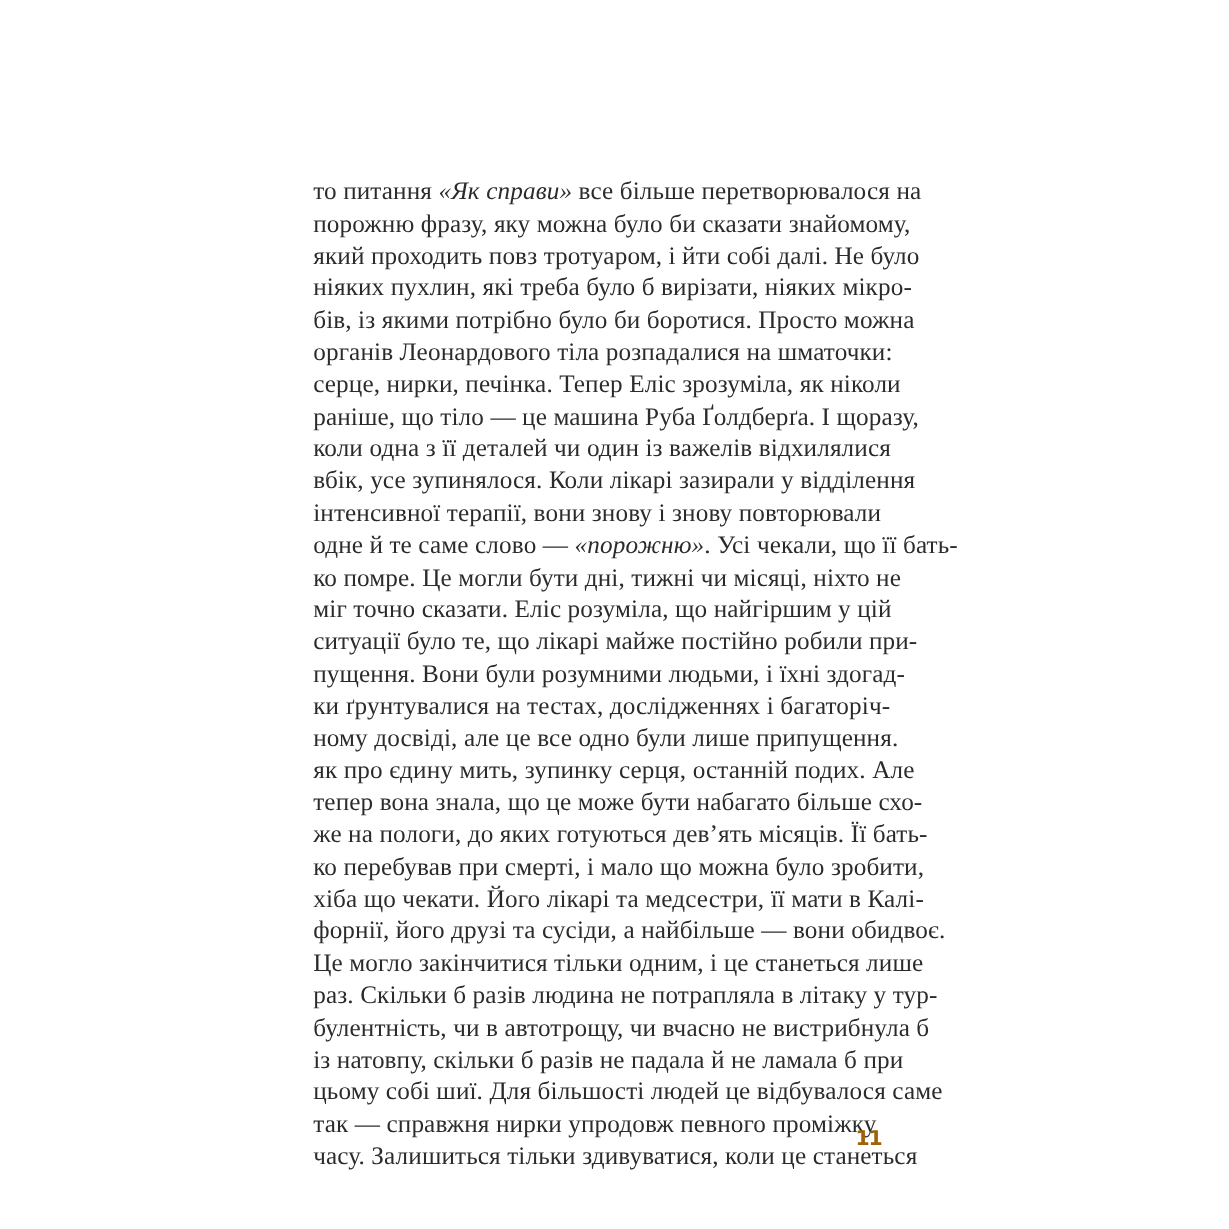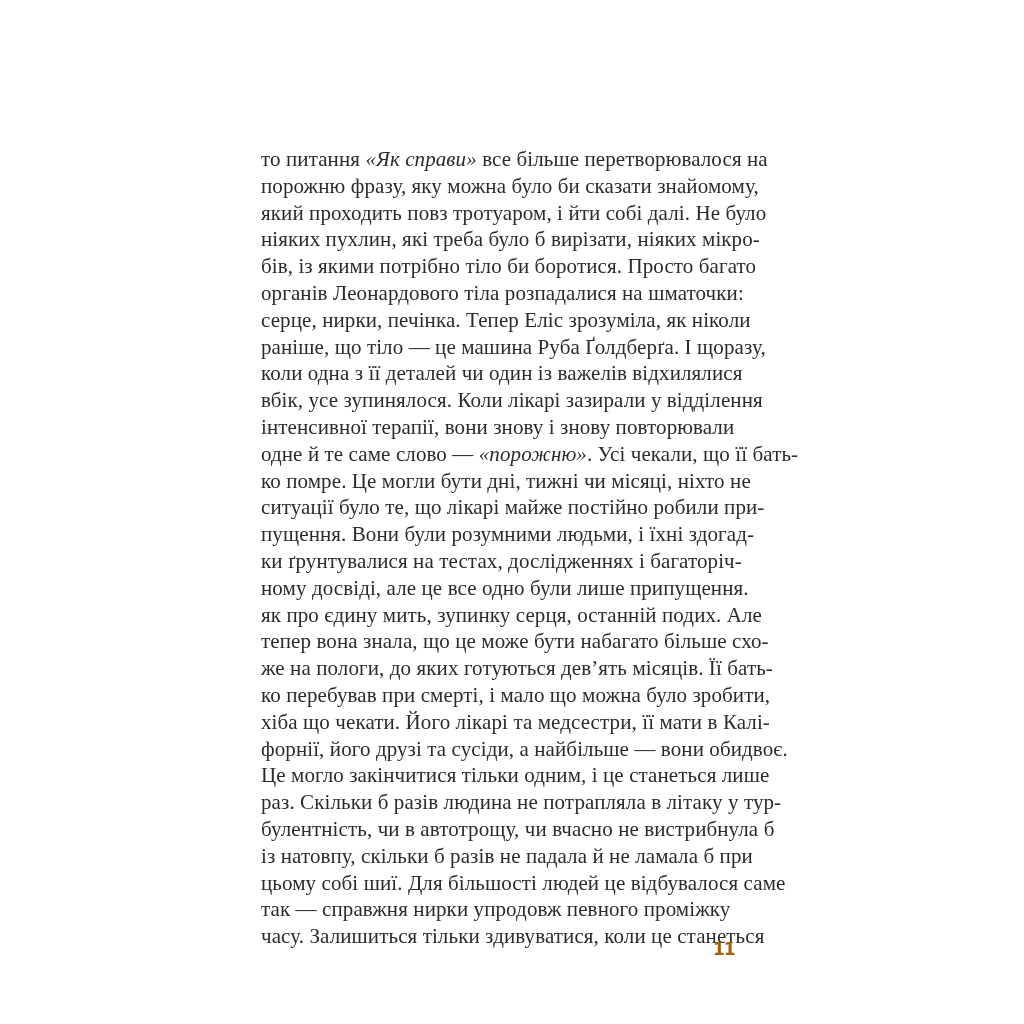--- a/index.html
+++ b/index.html
@@ -45,29 +45,30 @@
 <body>
 
 <div class="page">
   <div class="text-block">
 
     <div>
       <span class="line"><span>то питання </span><span class="it">«Як справи»</span><span> все більше перетворювалося на</span></span>
       <span class="line">порожню фразу, яку можна було би сказати знайомому,</span>
       <span class="line">який проходить повз тротуаром, і йти собі далі. Не було</span>
       <span class="line">ніяких пухлин, які треба було б вирізати, ніяких мікро-</span>
-      <span class="line">бів, із якими потрібно тіло би боротися. Просто багато</span>
+      <span class="line">бів, із якими потрібно було би боротися. Просто можна</span>
       <span class="line">органів Леонардового тіла розпадалися на шматочки:</span>
       <span class="line">серце, нирки, печінка. Тепер Еліс зрозуміла, як ніколи</span>
       <span class="line">раніше, що тіло — це машина Руба Ґолдберґа. І щоразу,</span>
       <span class="line">коли одна з її деталей чи один із важелів відхилялися</span>
       <span class="line">вбік, усе зупинялося. Коли лікарі зазирали у відділення</span>
       <span class="line">інтенсивної терапії, вони знову і знову повторювали</span>
       <span class="line"><span>одне й те саме слово — </span><span class="it">«порожню»</span><span>. Усі чекали, що її бать-</span></span>
       <span class="line">ко помре. Це могли бути дні, тижні чи місяці, ніхто не</span>
+      <span class="line">міг точно сказати. Еліс розуміла, що найгіршим у цій</span>
       <span class="line">ситуації було те, що лікарі майже постійно робили при-</span>
       <span class="line">пущення. Вони були розумними людьми, і їхні здогад-</span>
       <span class="line">ки ґрунтувалися на тестах, дослідженнях і багаторіч-</span>
       <span class="line last">ному досвіді, але це все одно були лише припущення.</span>
     </div>
 
     <div>
       <span class="line">як про єдину мить, зупинку серця, останній подих. Але</span>
       <span class="line">тепер вона знала, що це може бути набагато більше схо-</span>
       <span class="line">же на пологи, до яких готуються дев’ять місяців. Її бать-</span>

